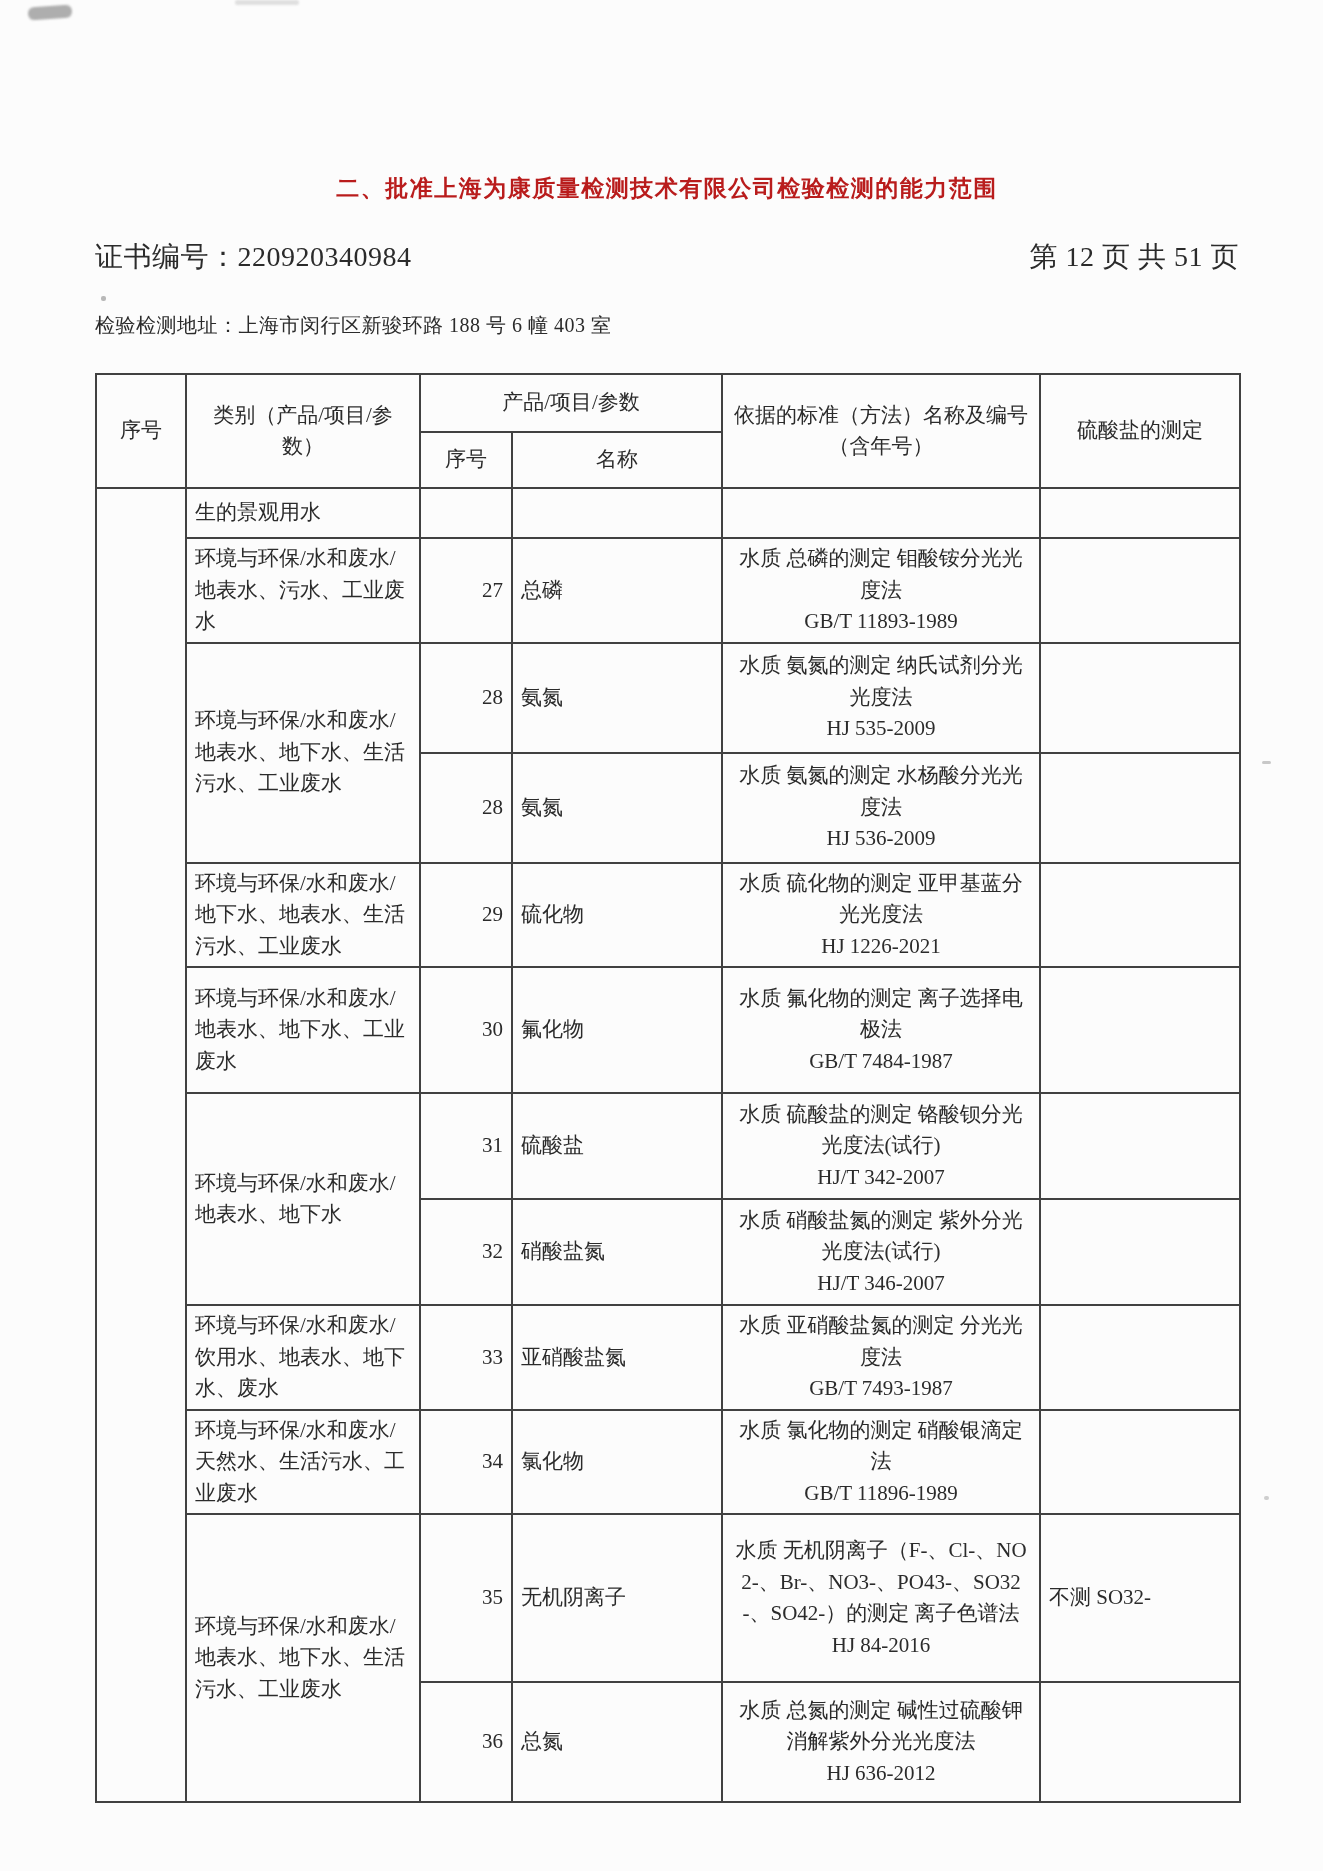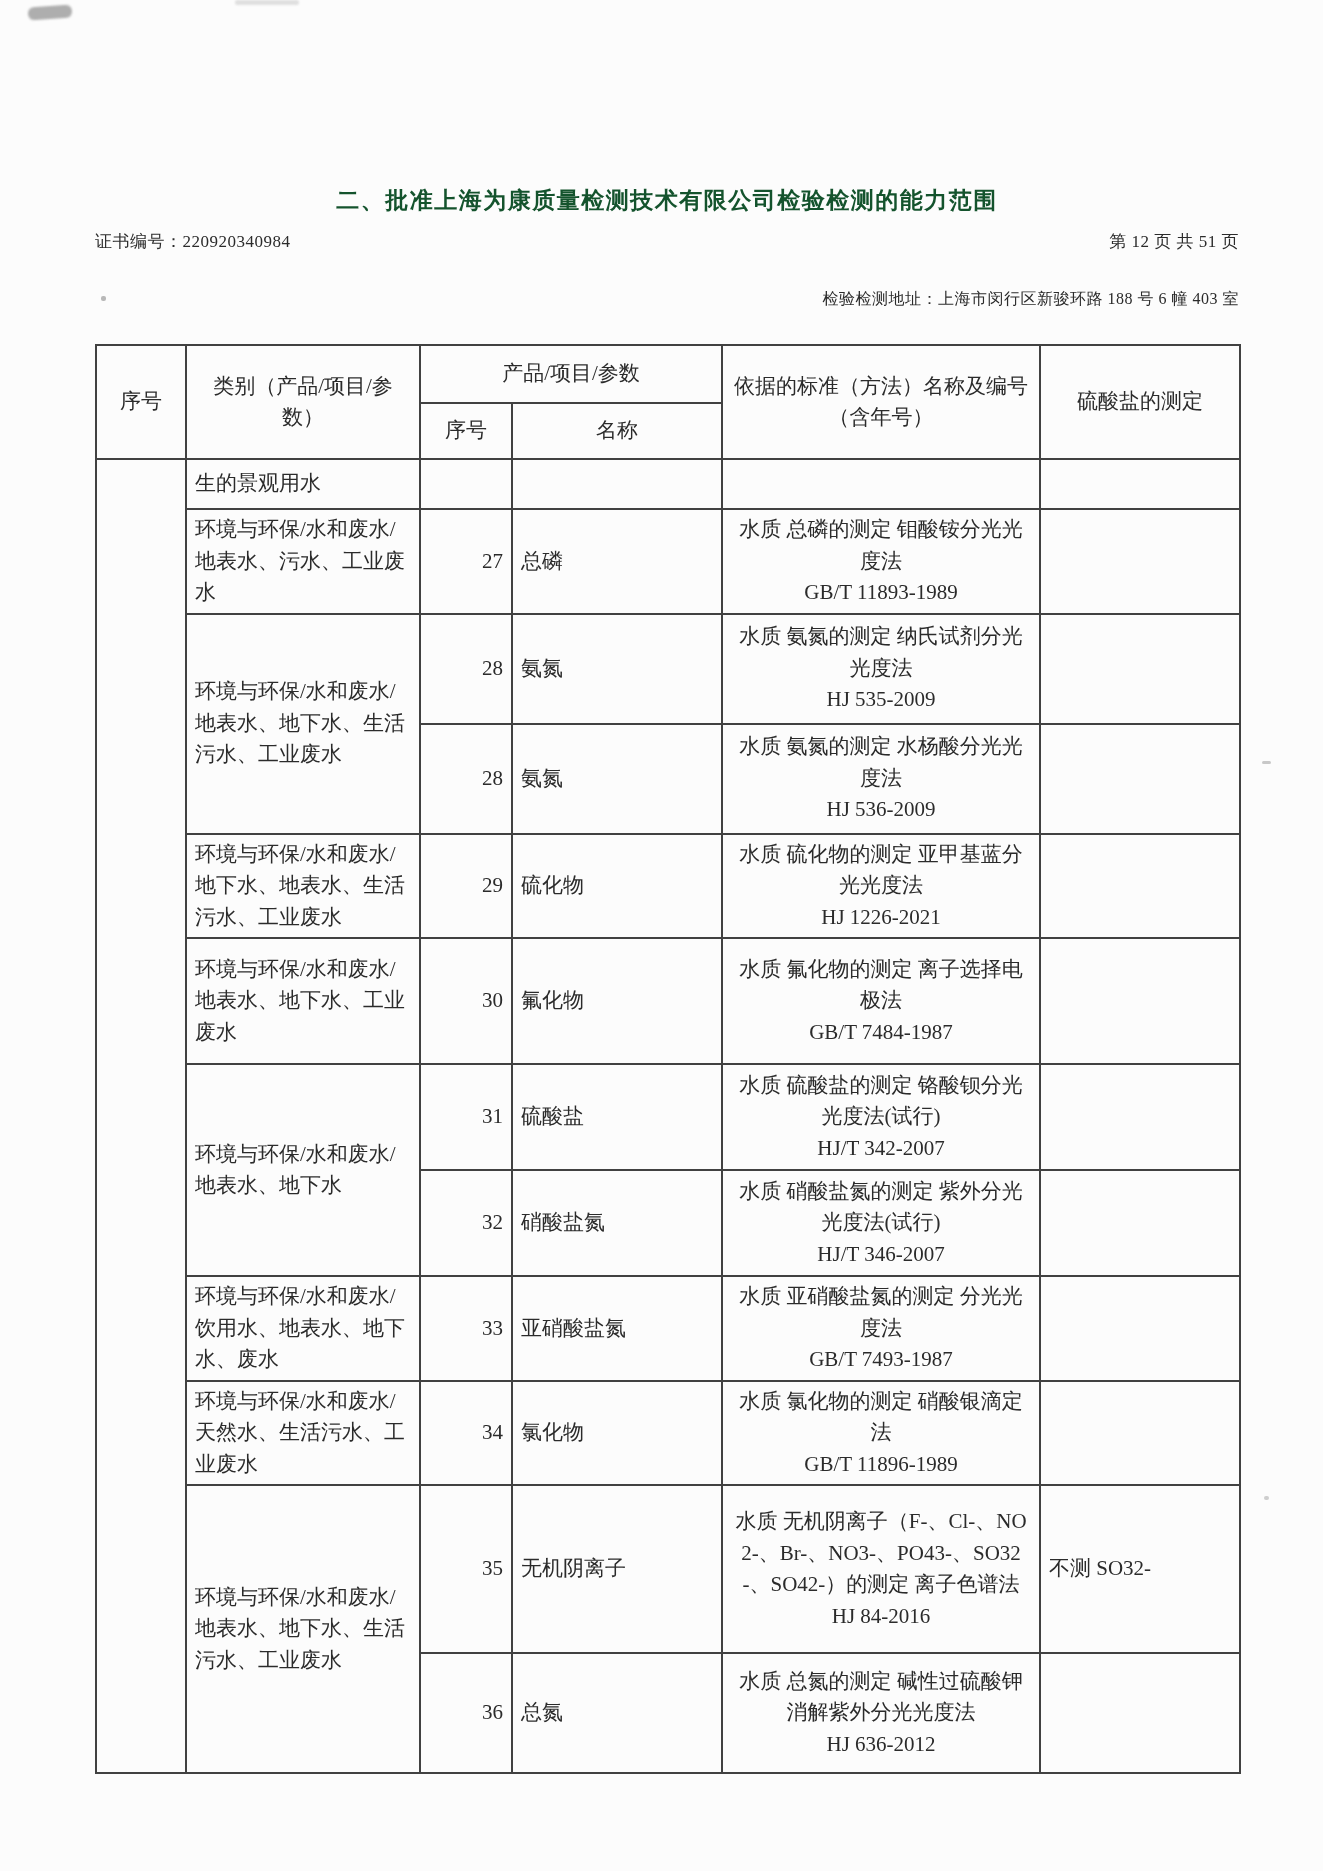--- a/index.html
+++ b/index.html
@@ -8,41 +8,40 @@
     width:1323px;height:1871px;
     margin:0 auto;
     background:#fcfcfc;
     box-sizing:border-box;
     padding:172px 84px 0 95px;
     font-family:"Liberation Serif","DejaVu Serif",serif;
     color:#2b2b2b;
     overflow:hidden;
   }
   .doc-title{
-    margin:12px;
+    margin:0;
     font-size:23px;
     font-weight:700;
     text-align:center;
     letter-spacing:1.5px;
     line-height:34px;
-    color:#14532d;
+    color:#b91c1c;
   }
   .meta-row{
     display:flex;
     justify-content:space-between;
     align-items:baseline;
-    margin-top:12px;
-    font-size:17px;
+    margin-top:32px;
+    font-size:28px;
     letter-spacing:.5px;
   }
   .address-line{
     margin-top:36px;
-    font-size:16px;
+    font-size:20px;
     letter-spacing:.5px;
-    text-align:right;
   }
   table.cap-table{
     margin-top:34px;
     width:1144px;
     border-collapse:collapse;
     table-layout:fixed;
     font-size:21px;
   }
   .cap-table th,.cap-table td{
     border:2px solid #414141;

